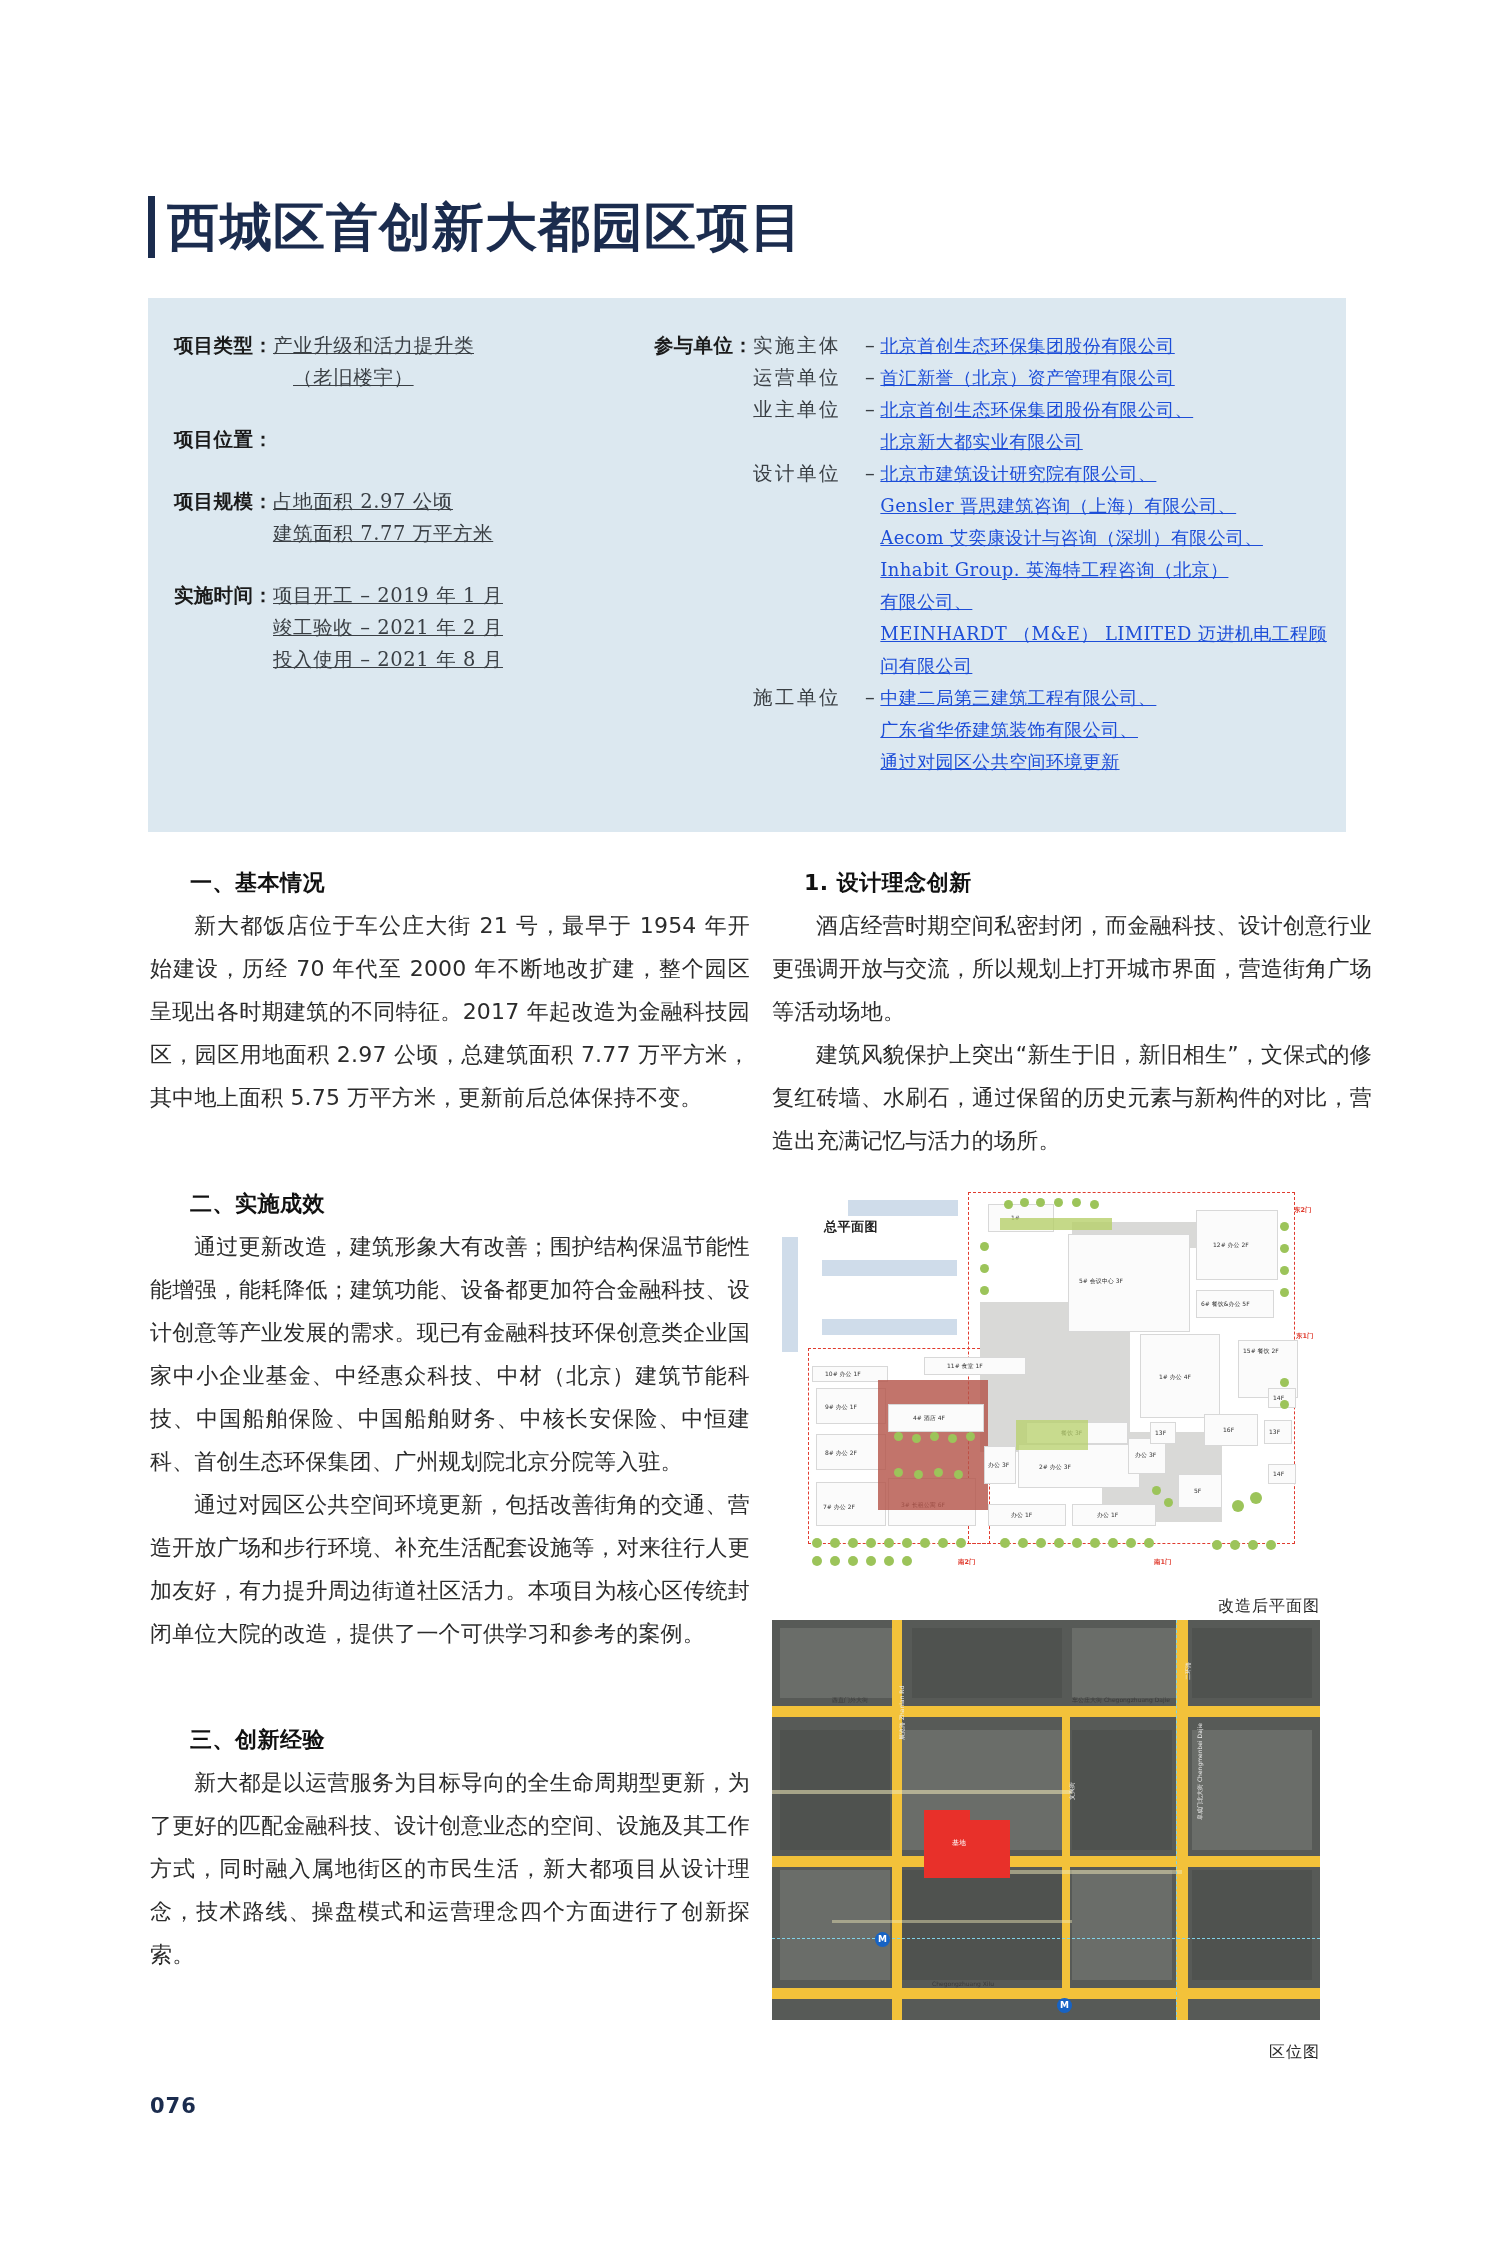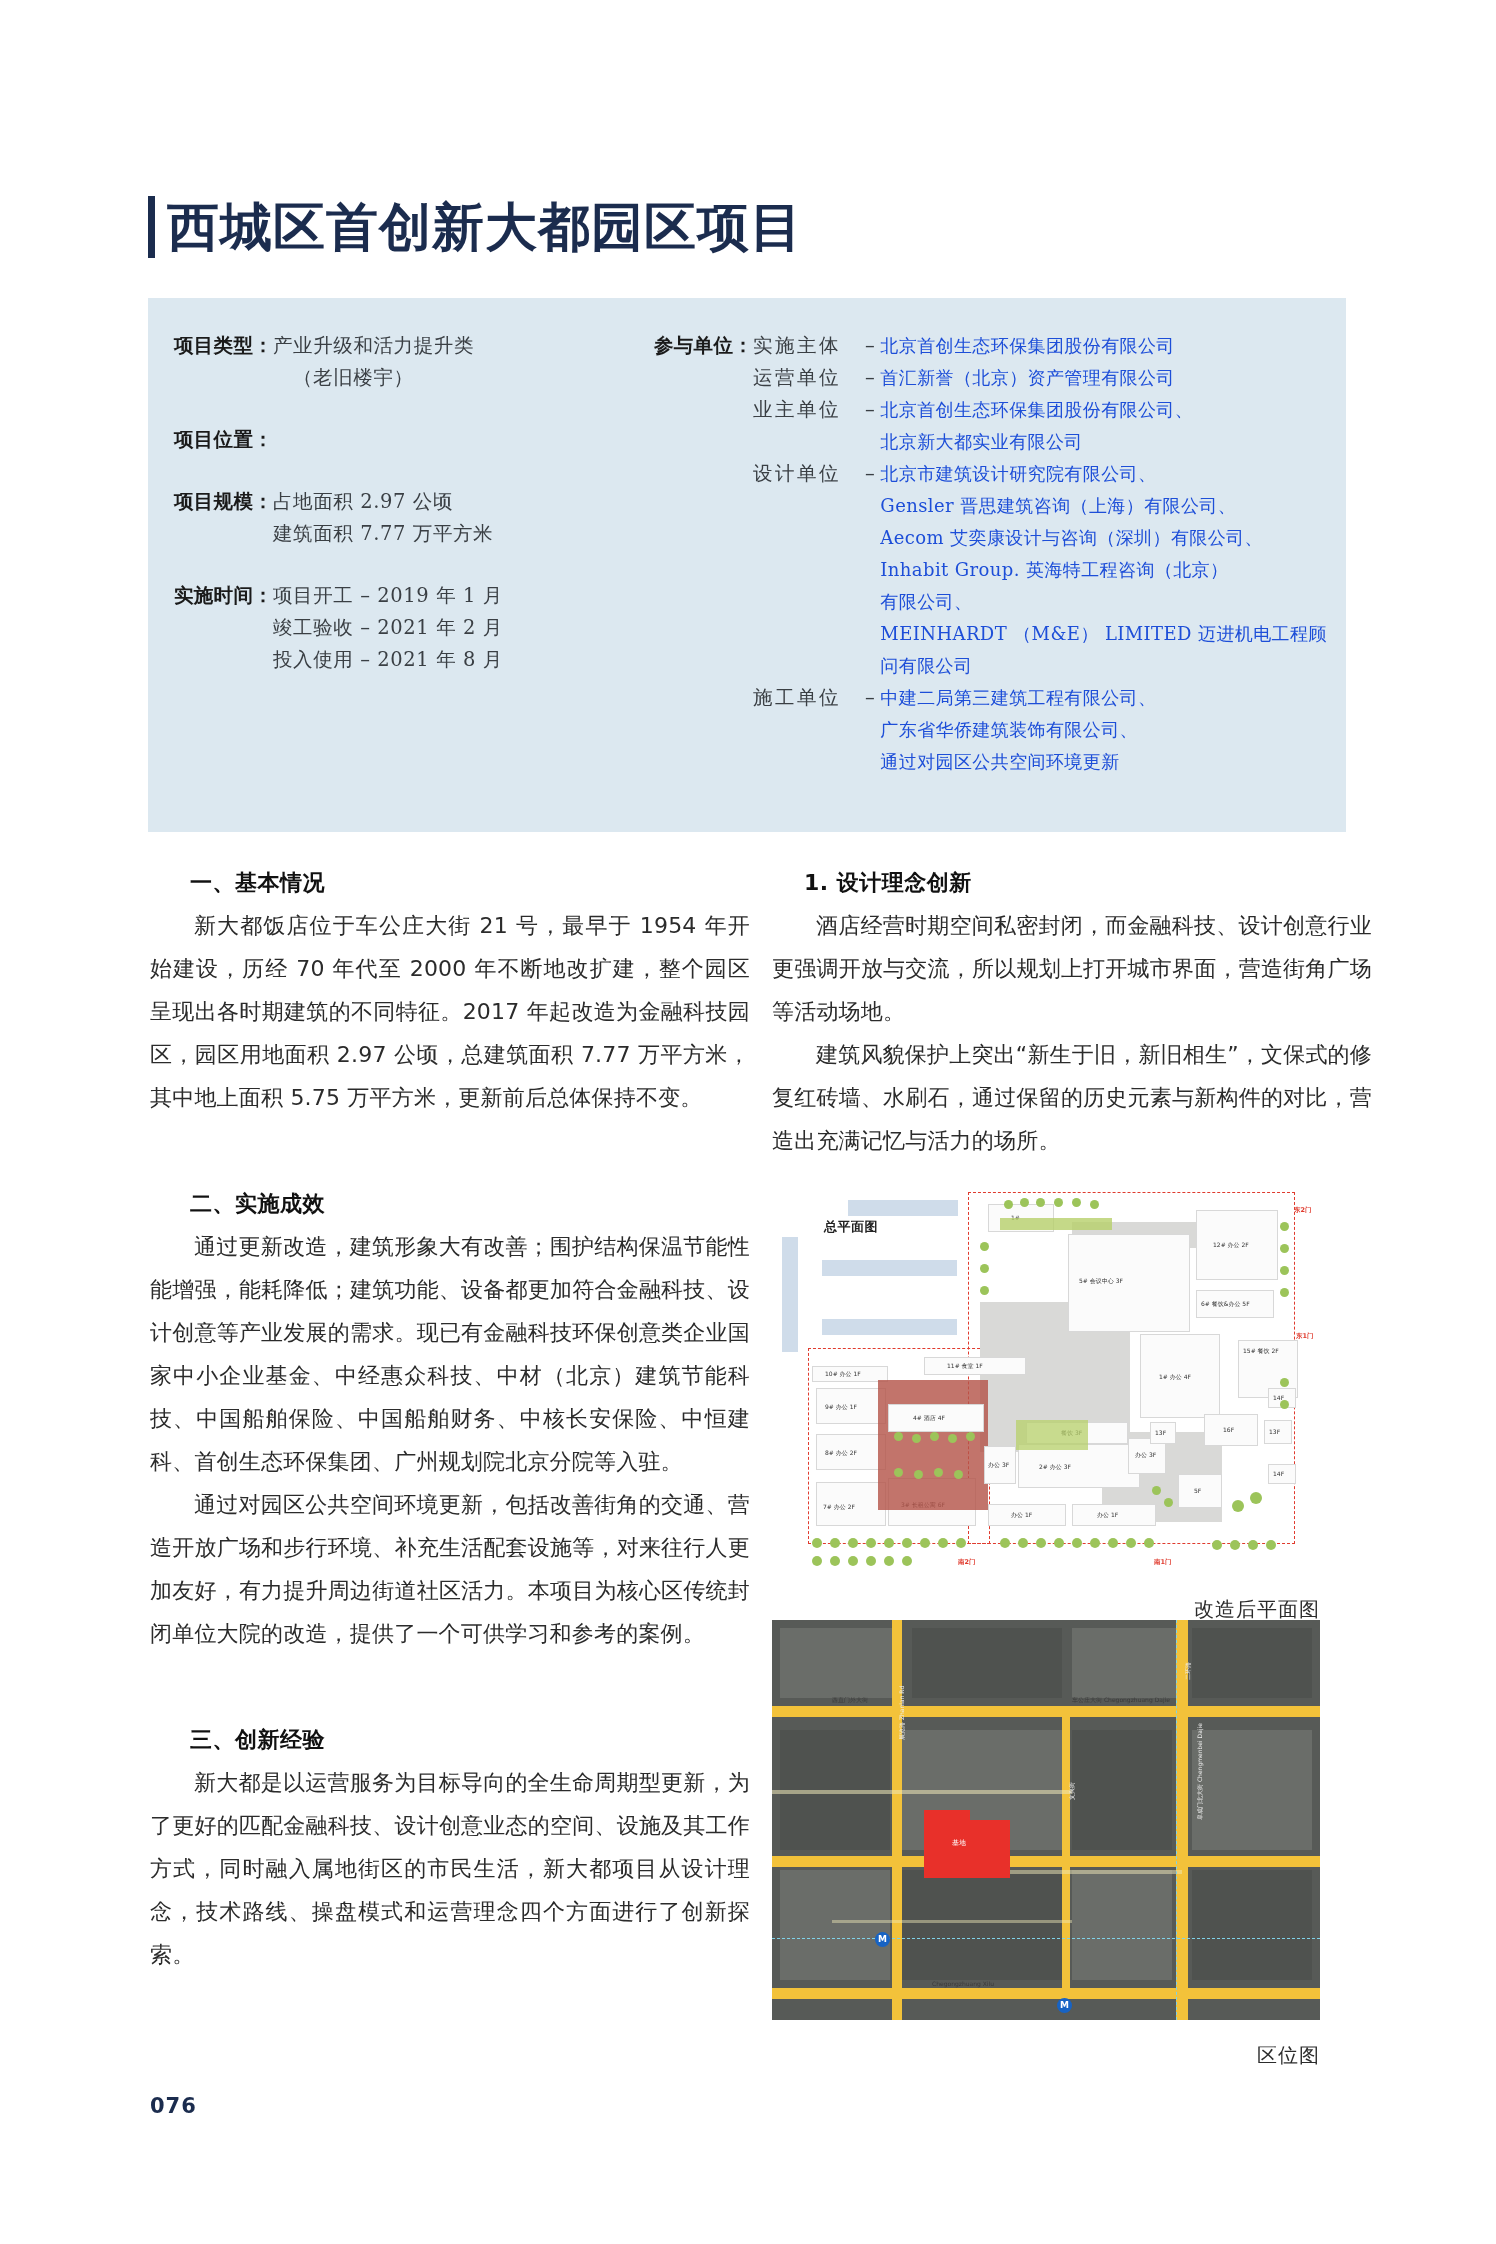--- a/index.html
+++ b/index.html
@@ -76,21 +76,21 @@
     line-height: 32px;
     letter-spacing: 0.3px;
   }
   .ib-val {
     font-family: "DejaVu Serif", "Liberation Serif", serif;
     font-size: 19.5px;
     color: #3a3f44;
     line-height: 32px;
     letter-spacing: 0.6px;
   }
-  .ib-val .ln { display: block; white-space: nowrap; }
+  .ib-val .ln { display: block; white-space: nowrap; text-decoration: underline; }
   .ib-val .ln.indent { padding-left: 20px; }
 
   
   .ib-sub {
     display: flex;
     align-items: flex-start;
   }
   .ib-sub-key {
     font-family: "DejaVu Serif", "Liberation Serif", serif;
     font-size: 19.5px;
@@ -171,21 +171,21 @@
     top: 1620px;
     width: 548px;
     height: 400px;
     background: #5b5f5c;
     overflow: hidden;
   }
   .cap {
     position: absolute;
     right: 176px;
     font-family: "DejaVu Sans", "Liberation Sans", sans-serif;
-    font-size: 20px;
+    font-size: 16px;
     color: #2b2b2b;
     letter-spacing: 1px;
   }
   .cap-plan { top: 1596px; }
   .cap-loc  { top: 2042px; }
 
   
   .pageno {
     position: absolute;
     left: 150px;

